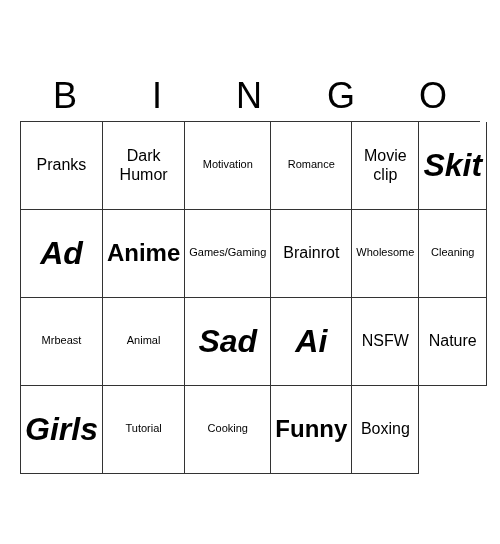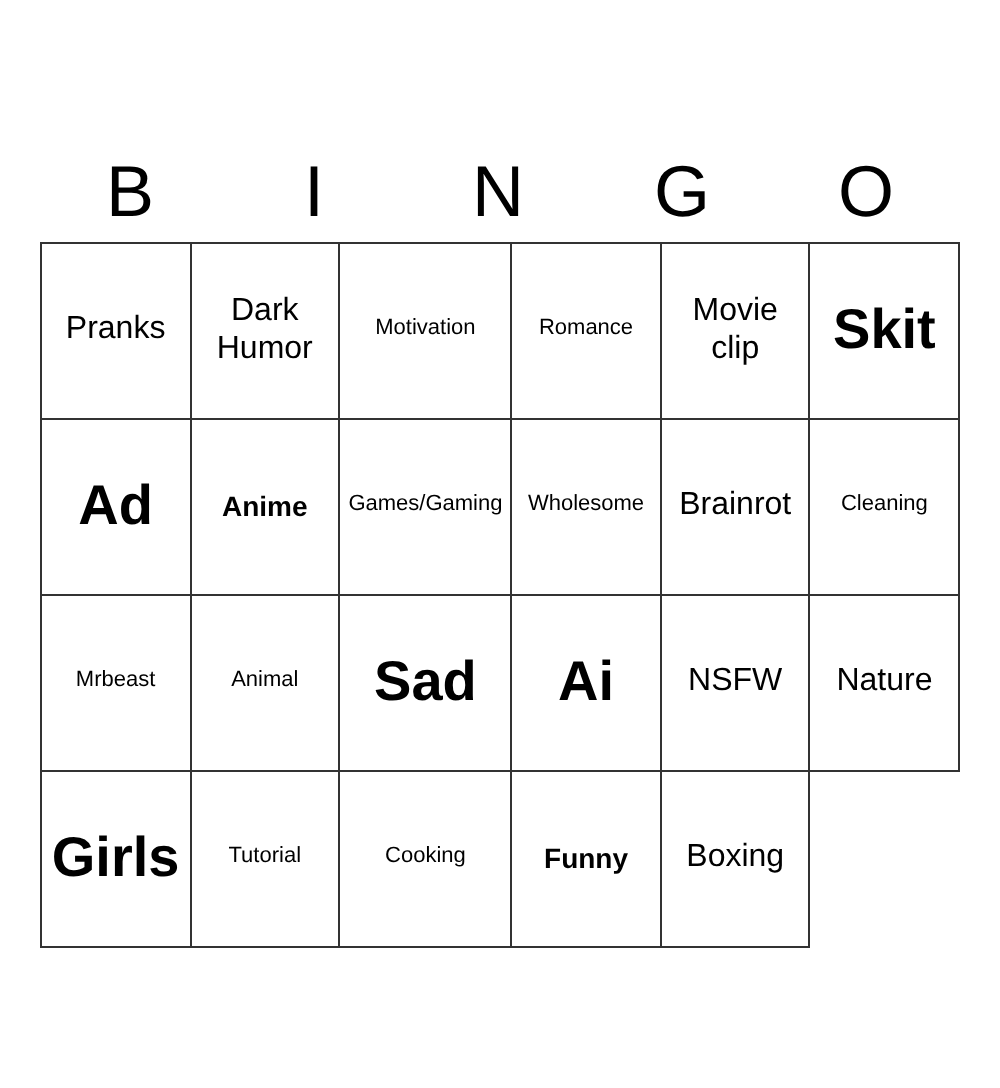--- a/index.html
+++ b/index.html
@@ -53,26 +53,27 @@
       text-align: center;
       padding: 6px 4px;
     }
 
     .bingo-cell span {
       display: block;
       line-height: 1.2;
     }
 
     .size-xl {
-      font-size: 28px;
+      font-size: 32px;
       font-weight: bold;
+      font-style: italic;
     }
 
     .size-lg {
-      font-size: 14px;
+      font-size: 24px;
       font-weight: bold;
     }
 
     .size-md {
       font-size: 16px;
     }
 
     .size-sm {
       font-size: 11px;
     }
@@ -110,24 +111,24 @@
       <div class="bingo-cell">
         <span class="size-xl">Ad</span>
       </div>
       <div class="bingo-cell">
         <span class="size-lg">Anime</span>
       </div>
       <div class="bingo-cell">
         <span class="size-sm">Games/Gaming</span>
       </div>
       <div class="bingo-cell">
-        <span class="size-sm">Wholesome</span>
+        <span class="size-md">Brainrot</span>
       </div>
       <div class="bingo-cell">
-        <span class="size-md">Brainrot</span>
+        <span class="size-sm">Wholesome</span>
       </div>
       <div class="bingo-cell">
         <span class="size-sm">Cleaning</span>
       </div>
       <div class="bingo-cell">
         <span class="size-sm">Mrbeast</span>
       </div>
       <div class="bingo-cell">
         <span class="size-sm">Animal</span>
       </div>

